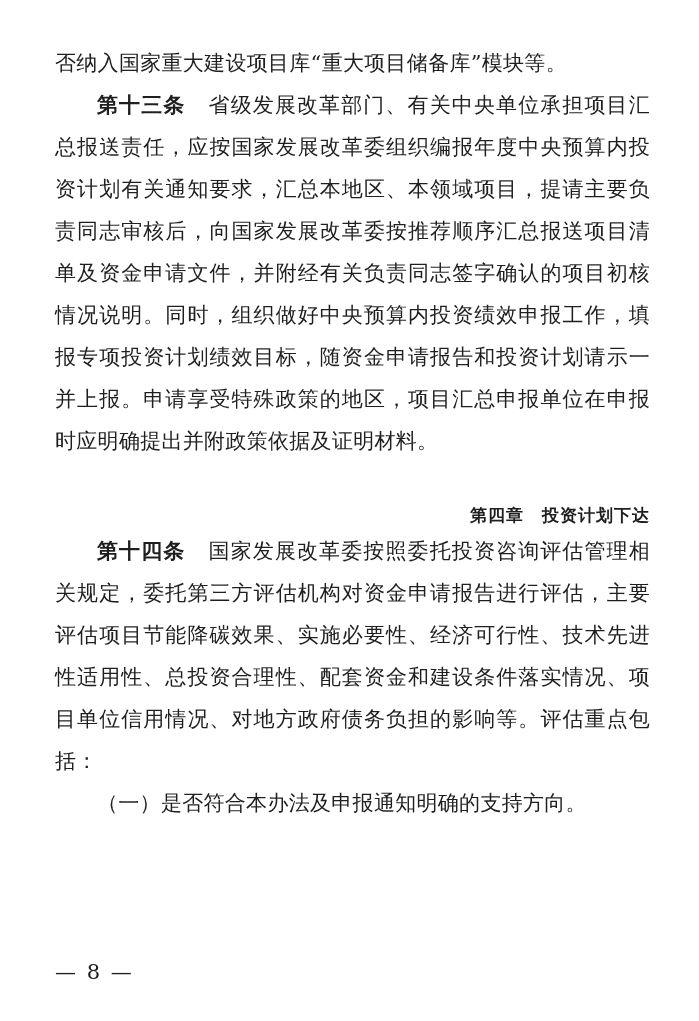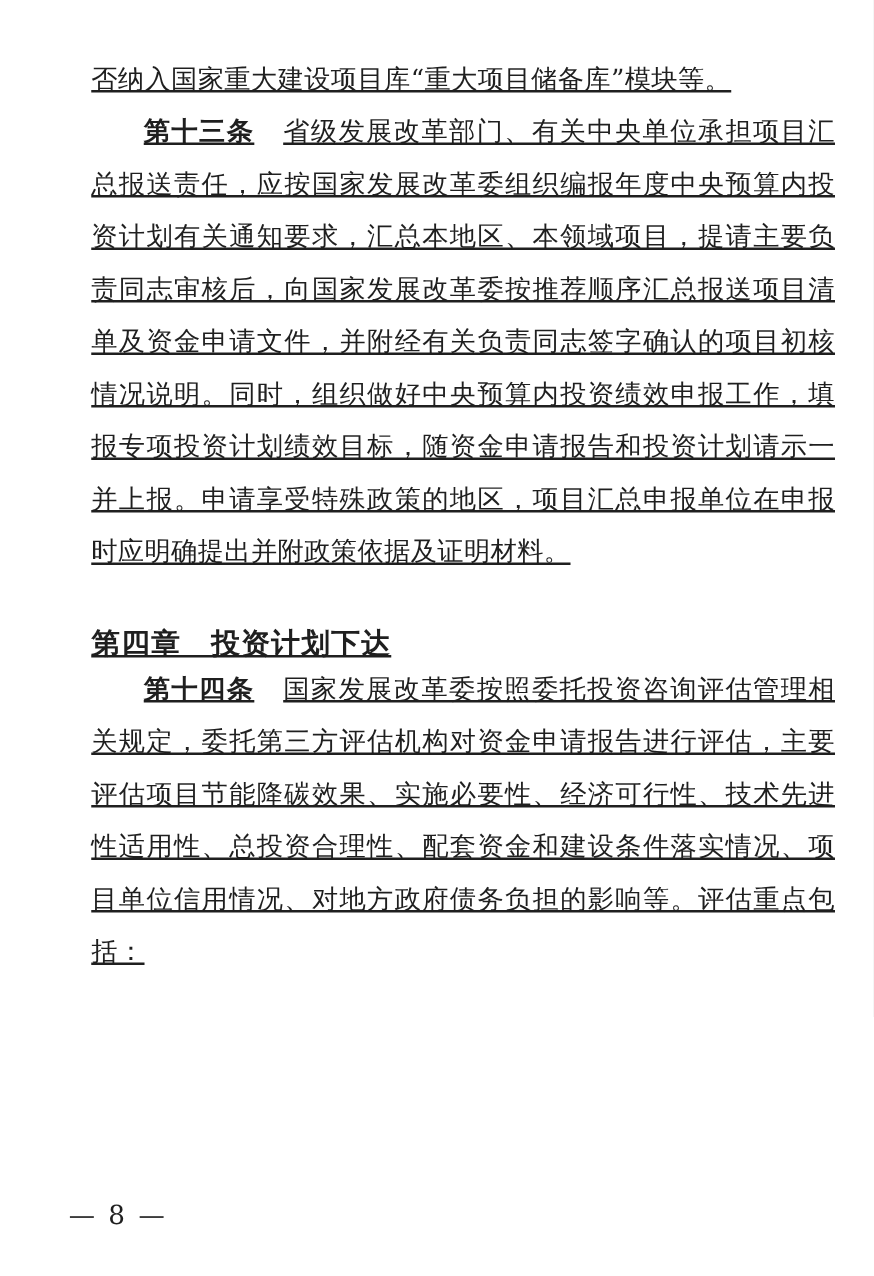--- a/index.html
+++ b/index.html
@@ -8,48 +8,47 @@
     width: 699px;
     height: 1021px;
     margin: 0 auto;
     background: #ffffff;
     overflow: hidden;
     font-family: "DejaVu Serif", "Liberation Serif", serif;
     color: #1f1f1f;
   }
   .content {
     position: absolute;
-    left: 73px;
+    left: 55px;
     top: 0;
     width: 595px;
-    text-decoration: underline;
   }
   .para {
     margin: 0;
     font-size: 21px;
     line-height: 42px;
     text-align: justify;
     text-indent: 2em;
     letter-spacing: 0.3px;
   }
   .para.first {
     margin-top: 42px;
     text-indent: 0;
   }
   .lead {
     font-weight: bold;
     margin-right: 1.1em;
     margin-top: 21px;
   }
   .chapter-heading {
     margin: 38px 0 0 0;
-    font-size: 23px;
+    font-size: 17px;
     line-height: 30px;
     font-weight: bold;
-    text-align: left;
+    text-align: right;
     font-family: "DejaVu Sans", "Liberation Sans", sans-serif;
     letter-spacing: 1px;
   }
   .para.after-heading {
     margin-top: 50px;
   }
   .page-number {
     position: absolute;
     left: 55px;
     top: 958px;
@@ -71,18 +70,19 @@
       <span class="lead">第十三条</span><span>省级发展改革部门、有关中央单位承担项目汇总报送责任，应按国家发展改革委组织编报年度中央预算内投资计划有关通知要求，汇总本地区、本领域项目，提请主要负责同志审核后，向国家发展改革委按推荐顺序汇总报送项目清单及资金申请文件，并附经有关负责同志签字确认的项目初核情况说明。同时，组织做好中央预算内投资绩效申报工作，填报专项投资计划绩效目标，随资金申请报告和投资计划请示一并上报。申请享受特殊政策的地区，项目汇总申报单位在申报时应明确提出并附政策依据及证明材料。</span>
     </p>
 
     <h2 class="chapter-heading">第四章　投资计划下达</h2>
 
 
     <p class="para">
       <span class="lead">第十四条</span><span>国家发展改革委按照委托投资咨询评估管理相关规定，委托第三方评估机构对资金申请报告进行评估，主要评估项目节能降碳效果、实施必要性、经济可行性、技术先进性适用性、总投资合理性、配套资金和建设条件落实情况、项目单位信用情况、对地方政府债务负担的影响等。评估重点包括：</span>
     </p>
 
+    <p class="para">（一）是否符合本办法及申报通知明确的支持方向。</p>
 
 
   </div>
 
   <div class="page-number">— 8 —</div>
 </div>
 
 </body></html>

